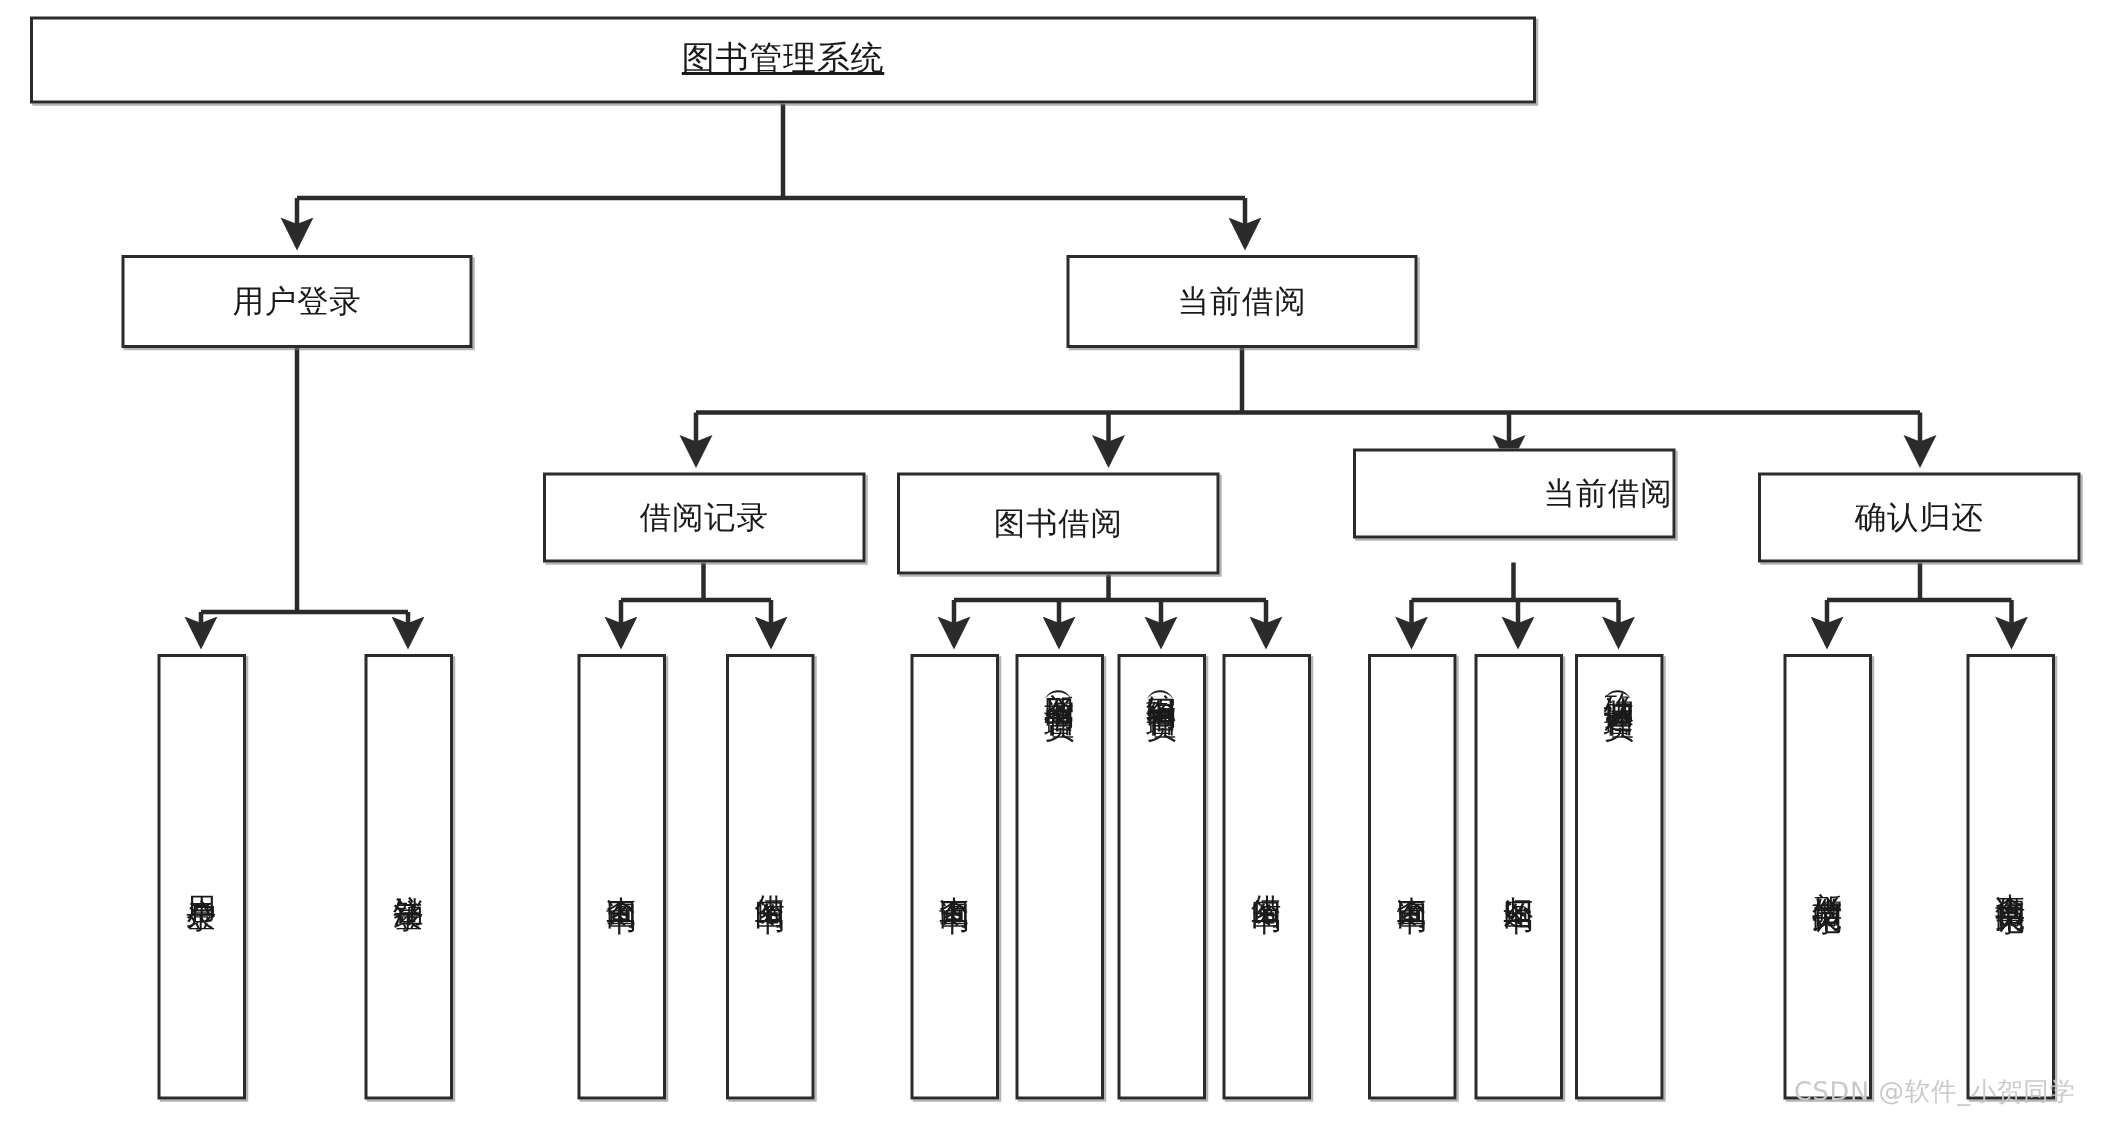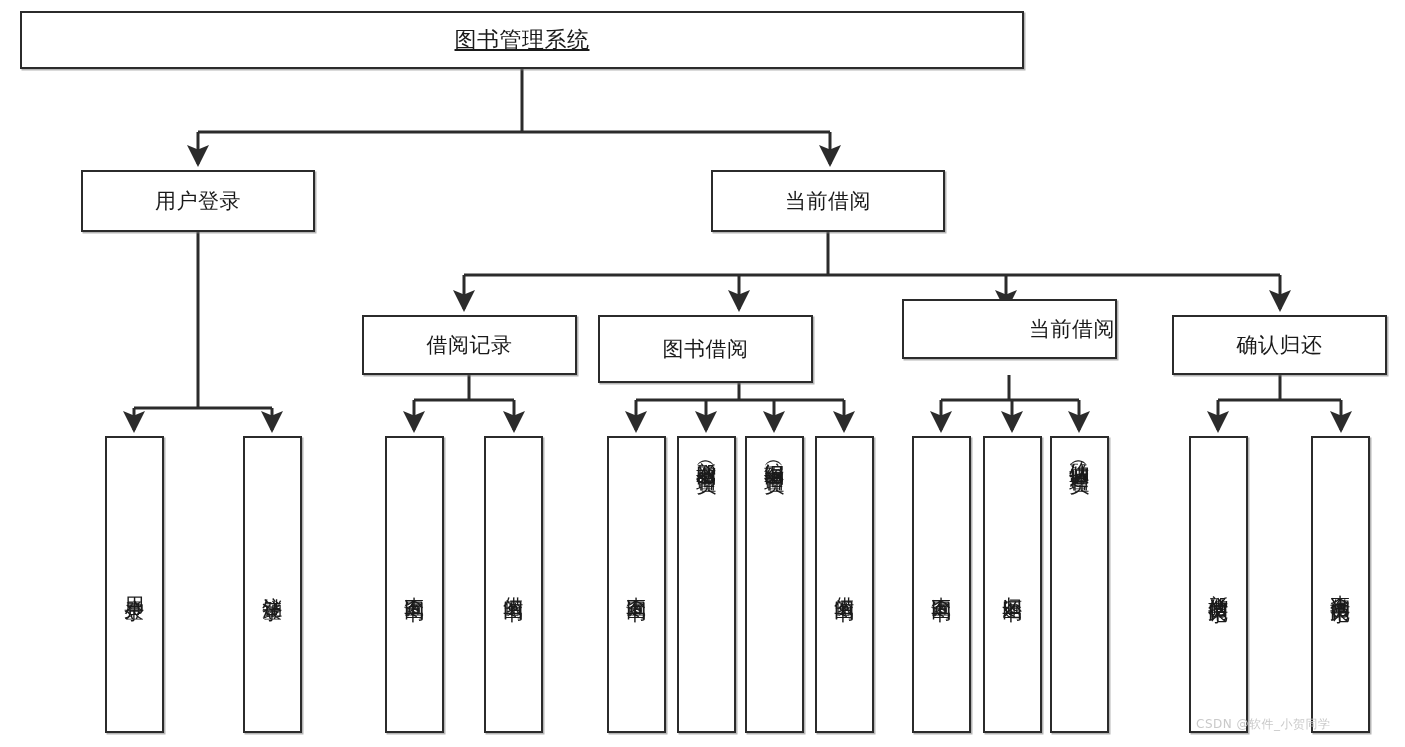--- a/index.html
+++ b/index.html
@@ -60,21 +60,21 @@
     line-height: 1.32;
     letter-spacing: 2px;
     white-space: nowrap;
   }
   .node.vert.mid {
     align-items: center;
     padding-top: 0;
   }
   .watermark {
     position: absolute;
-    font-size: 12px;
+    font-size: 17px;
     color: #c9c9c9;
     white-space: nowrap;
     letter-spacing: 0.5px;
     pointer-events: none;
   }
 </style>
 </head>
 <body>
 
 <div id="canvas">

